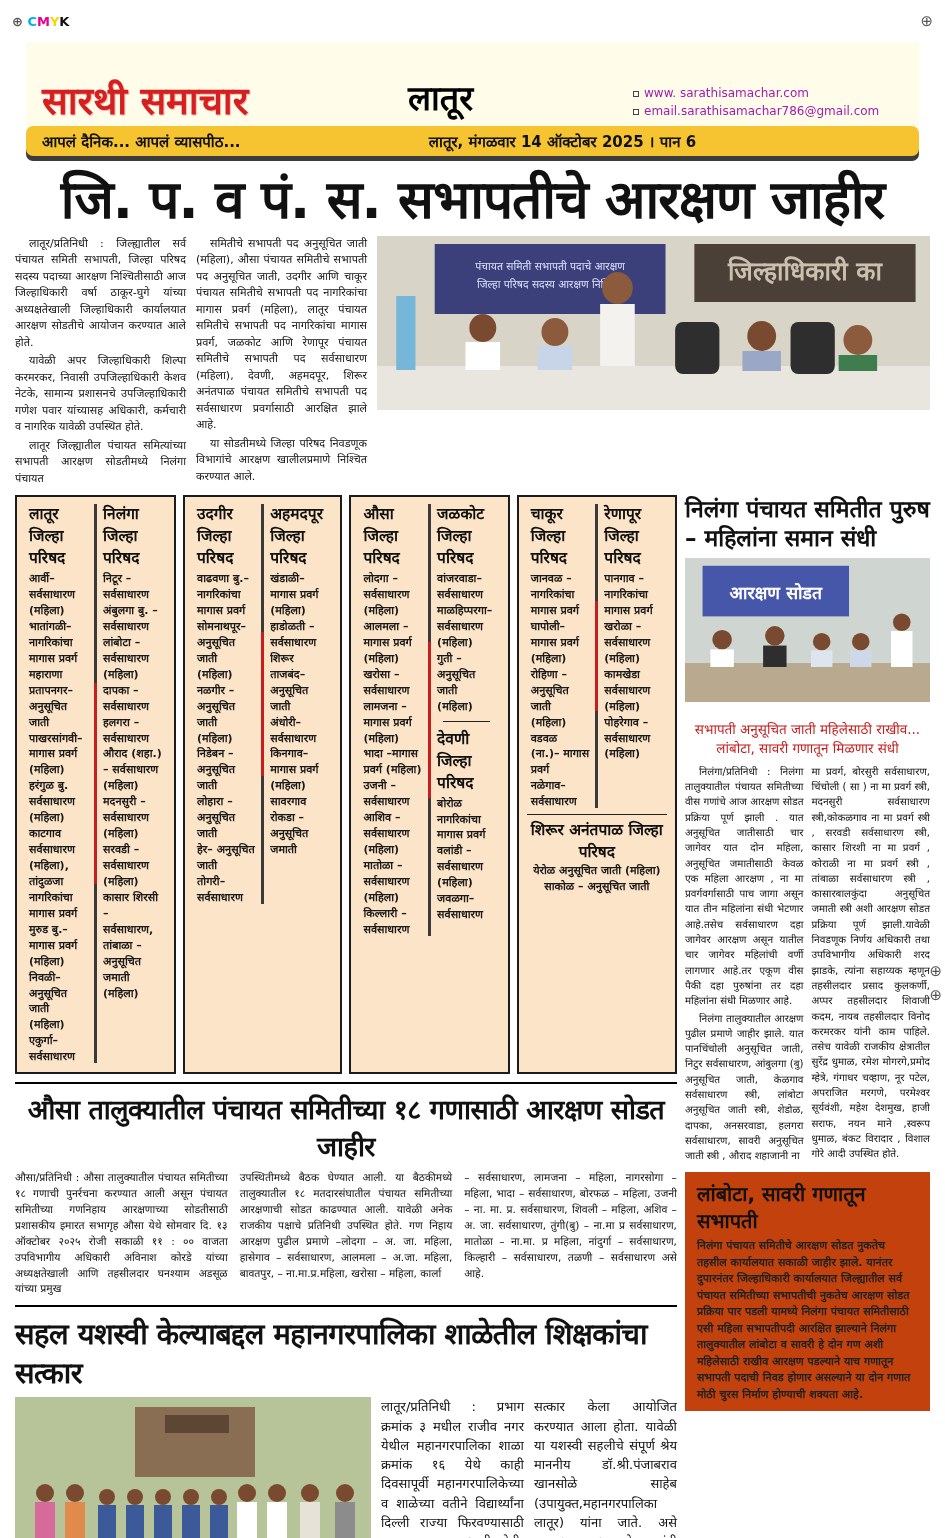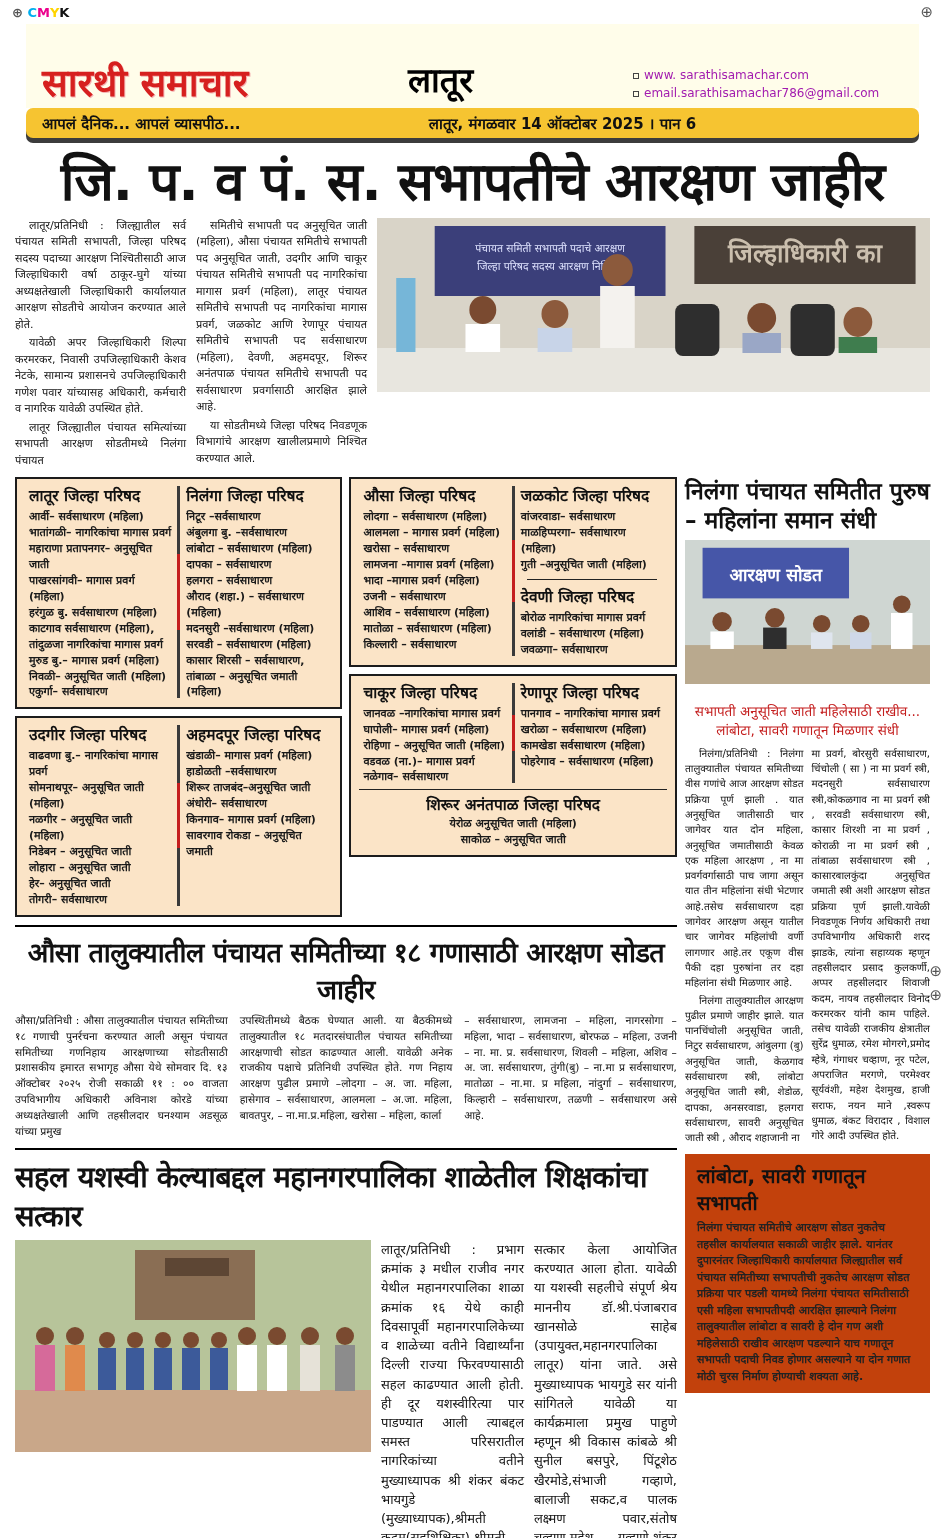--- a/index.html
+++ b/index.html
@@ -2,21 +2,21 @@
 <html><head>
 <meta charset="utf-8">
 <style>
   * { margin:0; padding:0; box-sizing:border-box; }
   body{
     width:945px; height:1538px; overflow:hidden; position:relative;
     background:#ffffff; color:#111;
     font-family:"DejaVu Sans", sans-serif;
   }
   .regrow{ display:flex; justify-content:space-between; align-items:center;
-    padding:10px 12px; height:24px; font-size:13px; }
+    padding:10px 12px; height:42px; font-size:13px; }
   .regmark{ color:#555; font-size:15px; }
   .cmyk span{ font-weight:bold; font-size:13px; letter-spacing:0px; }
   .cmyk .c{color:#00AEEF}.cmyk .m{color:#EC008C}.cmyk .y{color:#FFD400}.cmyk .k{color:#111}
   .edge-marks{ position:absolute; right:3px; top:962px; display:flex; flex-direction:column; gap:6px; color:#555; font-size:15px;}
 
   
   .masthead{ margin:0 26px; background:#FFFDEA; display:flex; align-items:flex-end;
     padding:6px 16px; height:84px; }
   .logo{ font-family:"DejaVu Serif", serif; font-weight:bold; font-size:38px;
     color:#D6201F; line-height:1.0; text-shadow:1px 1px 0 #f5b5b5; white-space:nowrap;}
@@ -38,21 +38,21 @@
   .lead-photo{ flex:1; height:174px; background:#cfd4d8; position:relative; overflow:hidden;}
 
   
   .ph{ position:relative; overflow:hidden; }
   .ph svg{ display:block; width:100%; height:100%; }
 
   
   .midband{ display:flex; gap:8px; margin:6px 15px 0; }
   .leftzone{ width:678px; }
   .boxgrid{ display:flex; gap:7px; }
-  .boxcol{ flex:1; display:flex; flex-direction:column; gap:7px;}
+  .boxcol{ flex:1; display:flex; flex-direction:row; gap:7px;}
   .resbox{ background:#FBE4C7; border:2px solid #1c1c1c; padding:5px 8px 7px; }
   .boxcols{ display:flex; }
   .bcol{ flex:1; min-width:0; padding:0 4px;}
   .vsep{ width:3px; margin:2px 2px; background:linear-gradient(to bottom,#3a3a3a 0 32%, #C41E1E 32% 68%, #3a3a3a 68% 100%); background-size:100% 100%; }
   .res-title{ font-weight:bold; font-size:15.5px; margin-bottom:3px; }
   .res-item{ font-size:11px; font-weight:bold; line-height:1.45; color:#1a1a1a; }
   .sub-divider{ border-top:1.5px solid #222; margin:6px 6px 5px; }
   .spanrow{ border-top:1.5px solid #222; margin-top:4px; padding-top:3px; text-align:center;}
   .spanrow .res-title{ margin-bottom:1px;}
   .spanrow .res-item{ font-weight:bold;}

